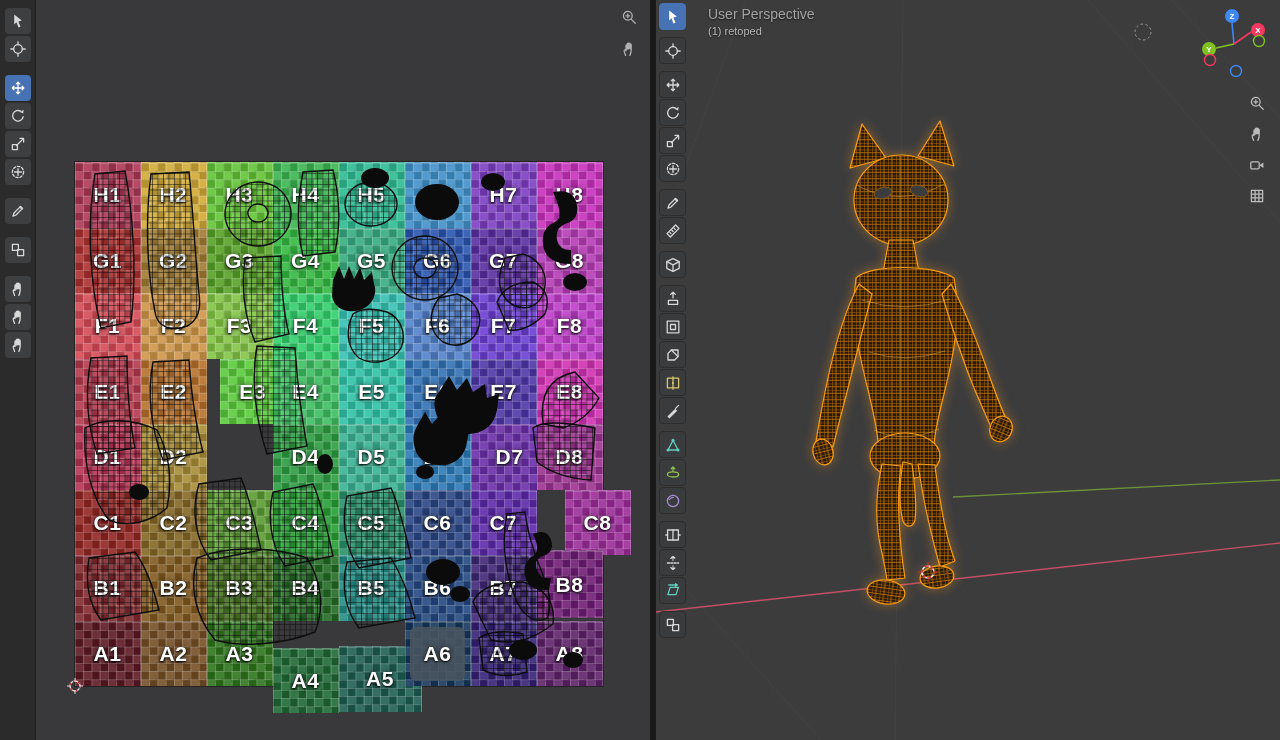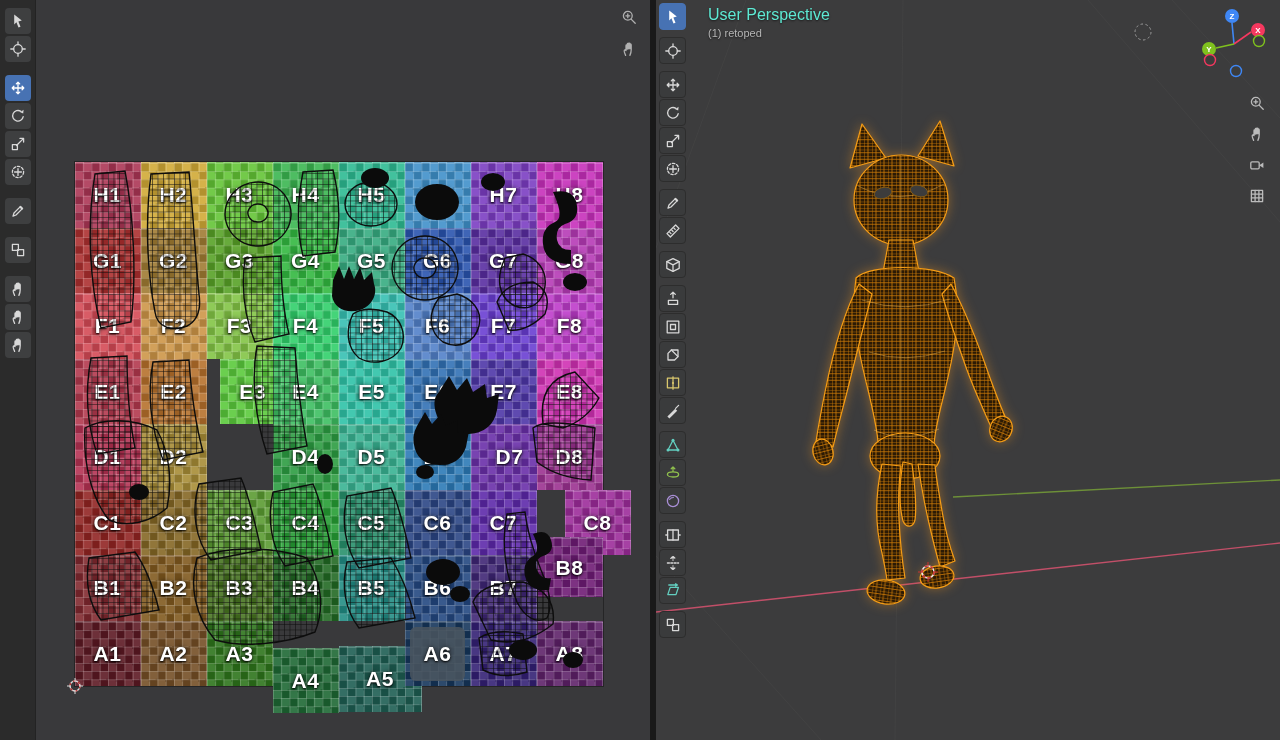--- a/index.html
+++ b/index.html
@@ -38,21 +38,21 @@
   .divider{width:6px;background:#191919}
 
   
   .v3d{position:relative;width:624px;height:740px;background:#3c3c3d;overflow:hidden}
   .scene{position:absolute;left:0;top:0}
   .vtool{position:absolute;left:3px;top:3px;display:flex;flex-direction:column;z-index:3}
   .vtool .tbtn{width:27px;height:27px;min-height:27px;background:#3a3b3c;border:1px solid #2d2d2d;margin-bottom:1px}
   .vtool .tbtn.active{background:#4772b3;border-color:#4772b3}
   .vtool .tbtn.gap{margin-top:6px}
   .vhead{position:absolute;left:52px;top:6px;z-index:2}
-  .vh1{font-size:16px;color:#5eead4;text-shadow:0 1px 2px rgba(0,0,0,.6)}
+  .vh1{font-size:14px;color:#a3a3a3;text-shadow:0 1px 2px rgba(0,0,0,.6)}
   .vh2{font-size:11px;color:#b5b5b5;margin-top:3px;text-shadow:0 1px 2px rgba(0,0,0,.6)}
   .gizmo{position:absolute;right:6px;top:4px;width:80px;height:80px;z-index:3;cursor:pointer}
   .gizmo text{font-size:8px;font-weight:700;fill:#fff;text-anchor:middle}
   .sidectl{position:absolute;right:12px;top:92px;display:flex;flex-direction:column;gap:9px;
     z-index:3;color:#c9c9c9}
 </style>
 </head>
 <body>
 
 <div class="app">
@@ -280,21 +280,21 @@
             </div>
             <div class="uv-cell" style="left: 264px; top: 393px; width: 66px; height: 65.5px; background-color: rgb(33, 140, 131);">
               <span class="uv-label">B5</span>
             </div>
             <div class="uv-cell" style="left: 330px; top: 393px; width: 66px; height: 65.5px; background-color: rgb(35, 71, 128);">
               <span class="uv-label">B6</span>
             </div>
             <div class="uv-cell" style="left: 396px; top: 393px; width: 66px; height: 65.5px; background-color: rgb(62, 37, 116);">
               <span class="uv-label">B7</span>
             </div>
-            <div class="uv-cell" style="left: 462px; top: 375px; width: 66px; height: 60px; background-color: rgb(110, 27, 116);">
+            <div class="uv-cell" style="left: 462px; top: 388px; width: 66px; height: 68px; background-color: rgb(110, 27, 116);">
               <span class="uv-label">B8</span>
             </div>
             <div class="uv-cell" style="left: 0px; top: 458.5px; width: 66px; height: 65.5px; background-color: rgb(92, 25, 35);">
               <span class="uv-label">A1</span>
             </div>
             <div class="uv-cell" style="left: 66px; top: 458.5px; width: 66px; height: 65.5px; background-color: rgb(116, 78, 37);">
               <span class="uv-label">A2</span>
             </div>
             <div class="uv-cell" style="left: 132px; top: 458.5px; width: 66px; height: 65.5px; background-color: rgb(45, 116, 27);">
               <span class="uv-label">A3</span>

